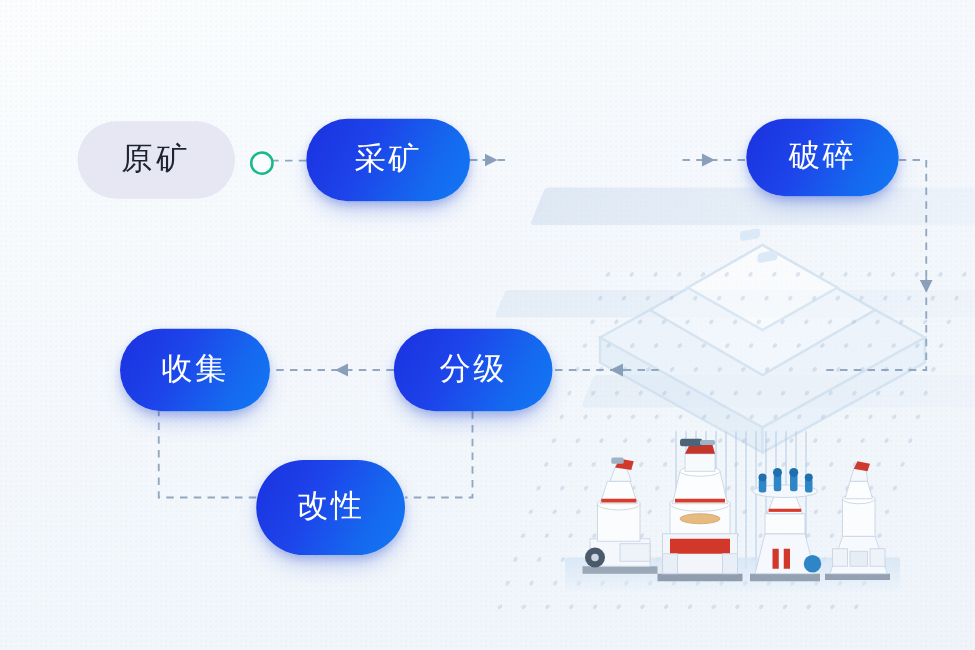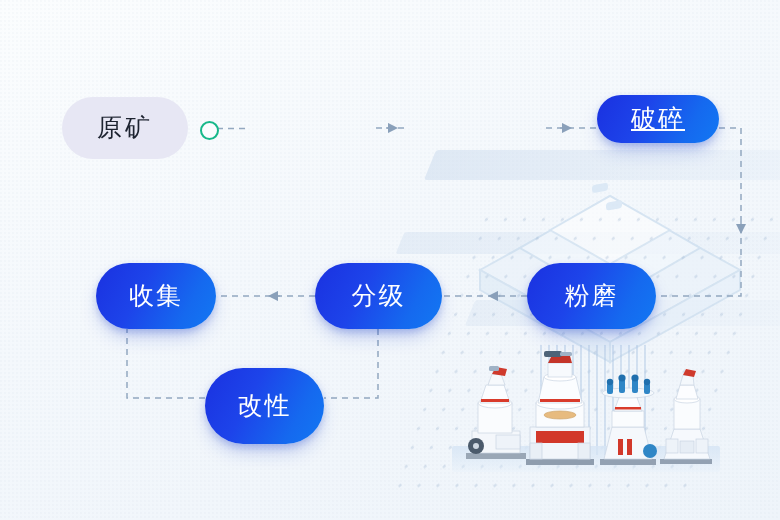--- a/index.html
+++ b/index.html
@@ -73,21 +73,21 @@
     background:#e7e7f4;
     box-shadow:none;
     letter-spacing:3px;
   }
   .node .lbl{display:block;line-height:1;transform:translateY(-1px);}
 
   
   #n-raw      {left:62px; top:97px;  width:126px;height:62px;}
   #n-mine     {left:245px;top:95px;  width:131px;height:66px;}
   #n-wash     {left:430px;top:95px;  width:116px;height:66px;}
-  #n-crush    {left:597px;top:95px;  width:122px;height:48px;text-decoration:underline;}
+  #n-crush    {left:597px;top:95px;  width:122px;height:62px;}
   #n-grind    {left:527px;top:263px; width:129px;height:66px;}
   #n-classify {left:315px;top:263px; width:127px;height:66px;}
   #n-collect  {left:96px; top:263px; width:120px;height:66px;}
   #n-modify   {left:205px;top:368px; width:119px;height:76px;}
 
   
   .ring{
     position:absolute;left:200px;top:121px;width:15px;height:15px;
     border:2.6px solid #17b88a;border-radius:50%;
     background:#fafcfe;
@@ -161,29 +161,29 @@
 
     </g>
   </svg>
 
   <div class="ring"></div>
 
   <div id="n-raw" class="node ghost">
     <span class="lbl">原矿</span>
   </div>
 
+  <div id="n-mine" class="node primary">
+    <span class="lbl">采矿</span>
+  </div>
 
 
   <div id="n-crush" class="node primary">
     <span class="lbl">破碎</span>
   </div>
 
-  <div id="n-grind" class="node primary">
-    <span class="lbl">粉磨</span>
-  </div>
 
   <div id="n-classify" class="node primary">
     <span class="lbl">分级</span>
   </div>
 
   <div id="n-collect" class="node primary">
     <span class="lbl">收集</span>
   </div>
 
   <div id="n-modify" class="node primary">

